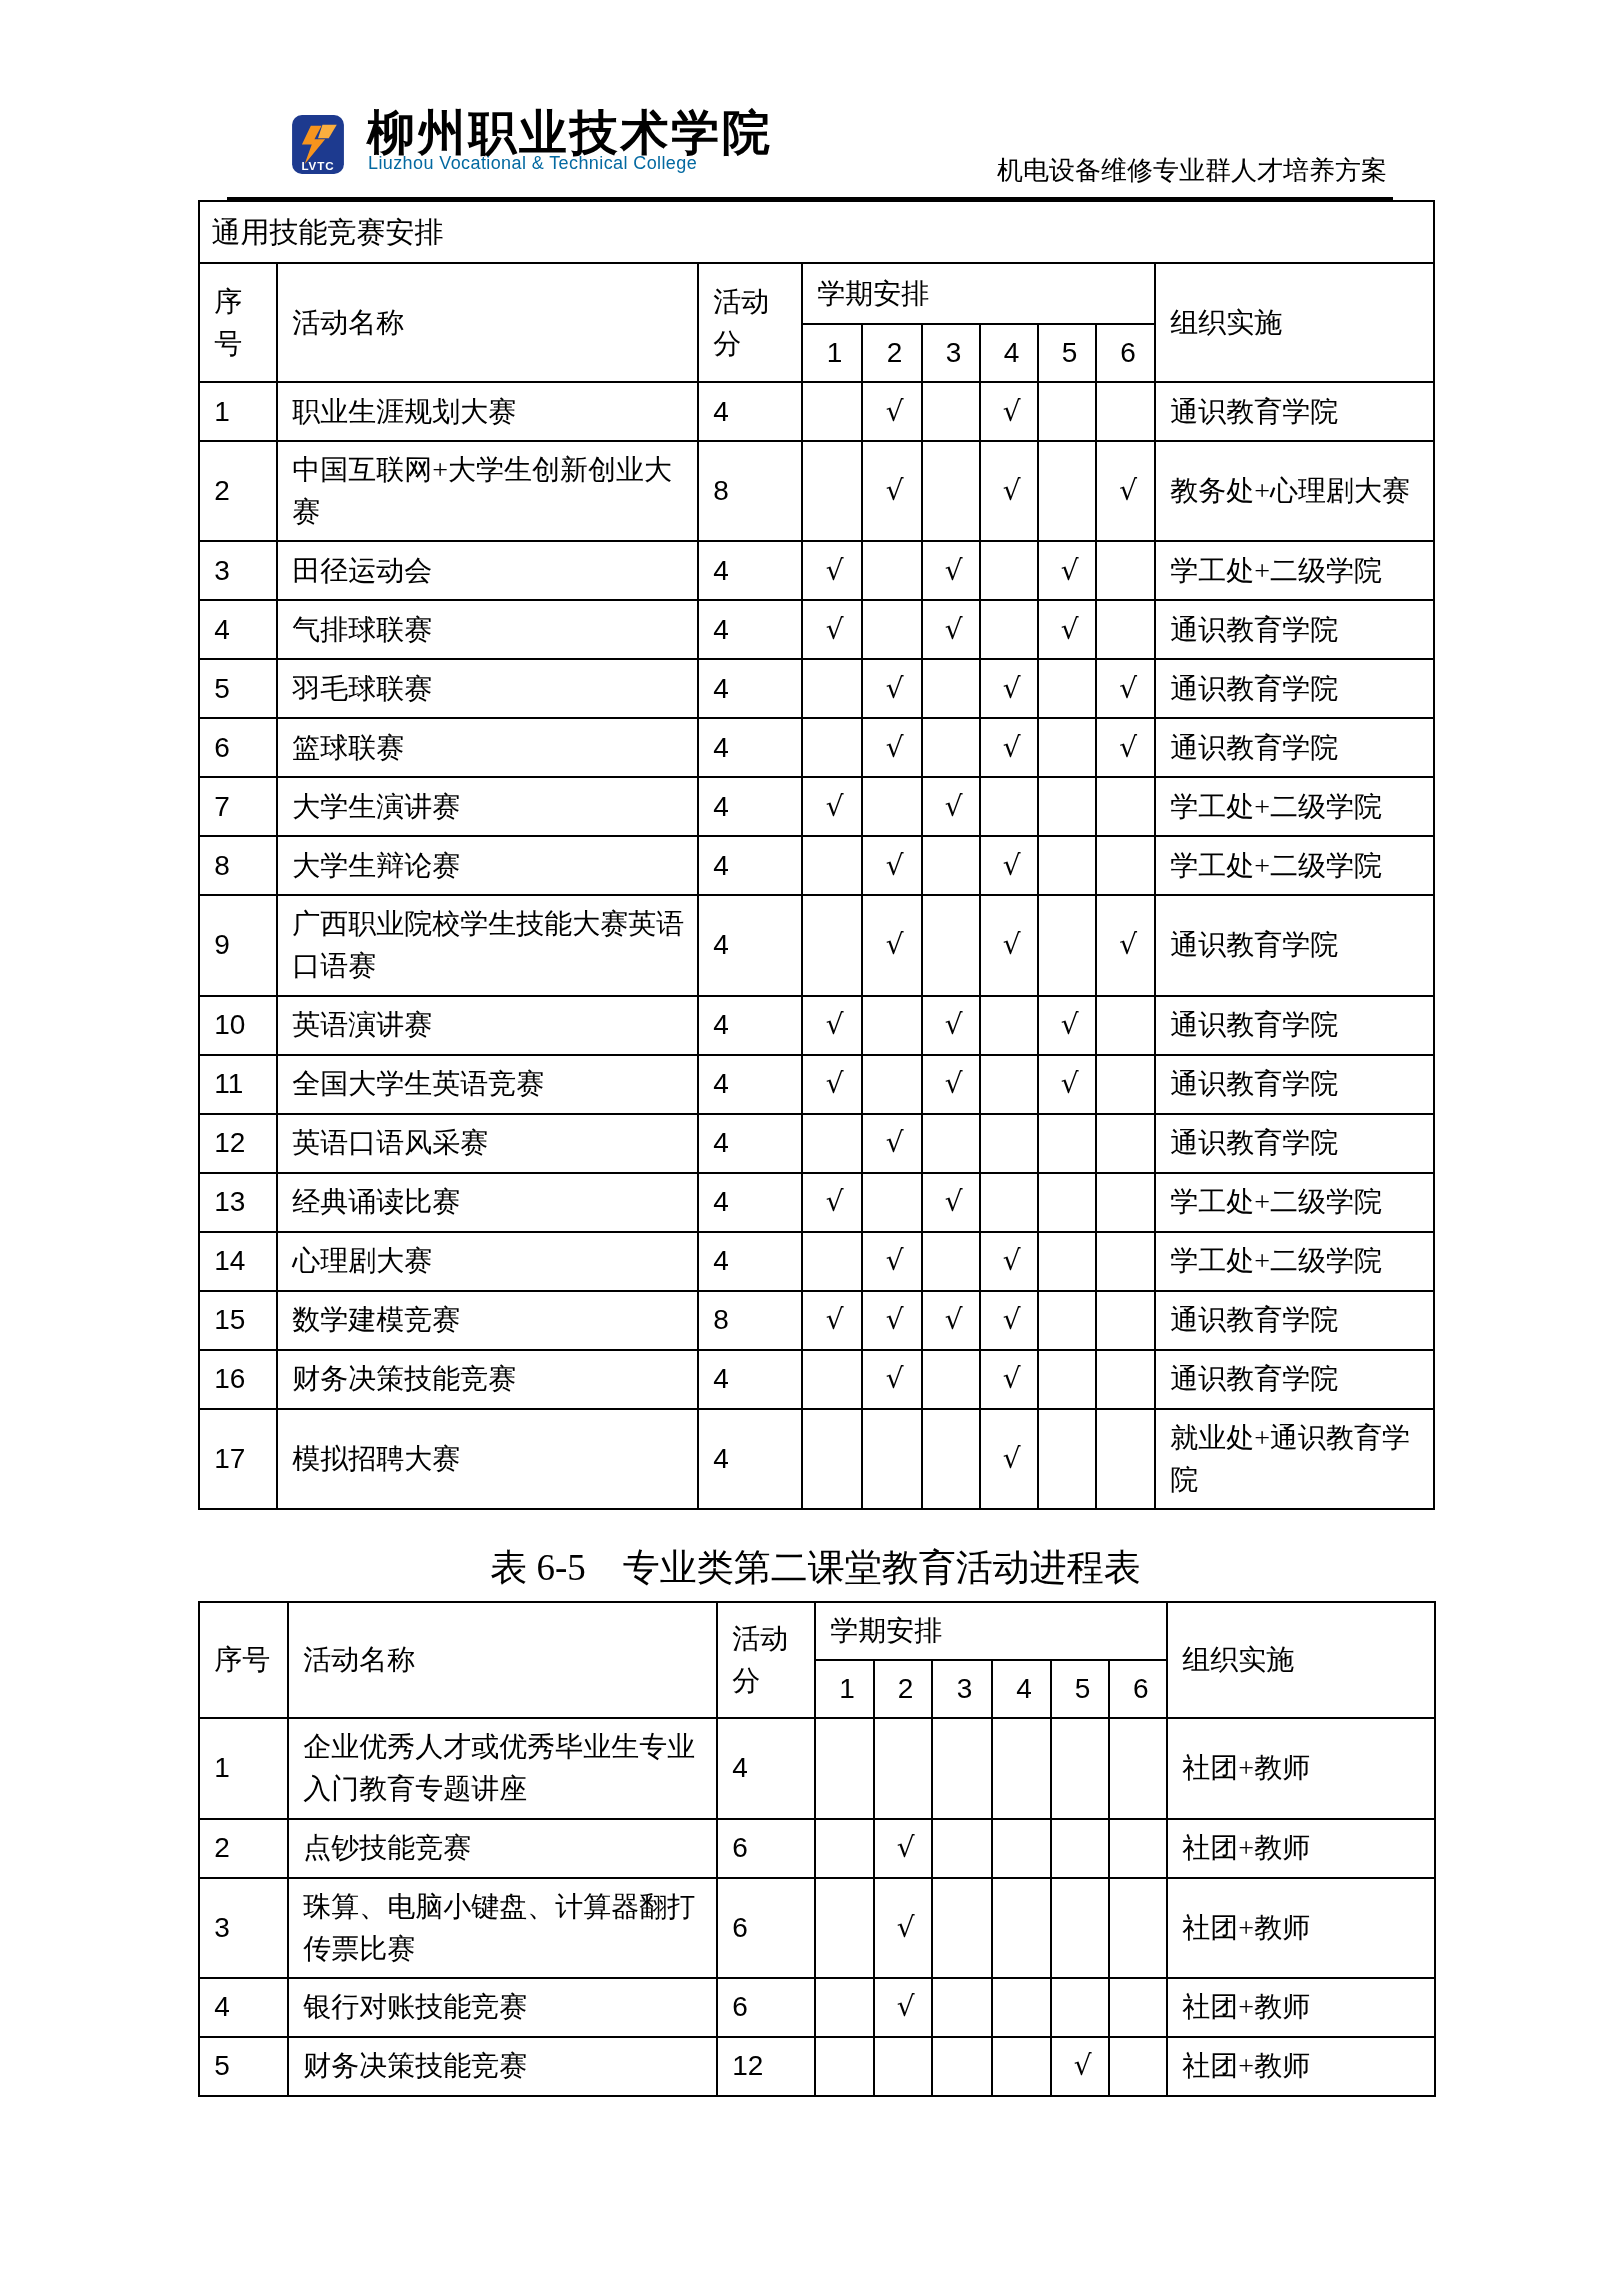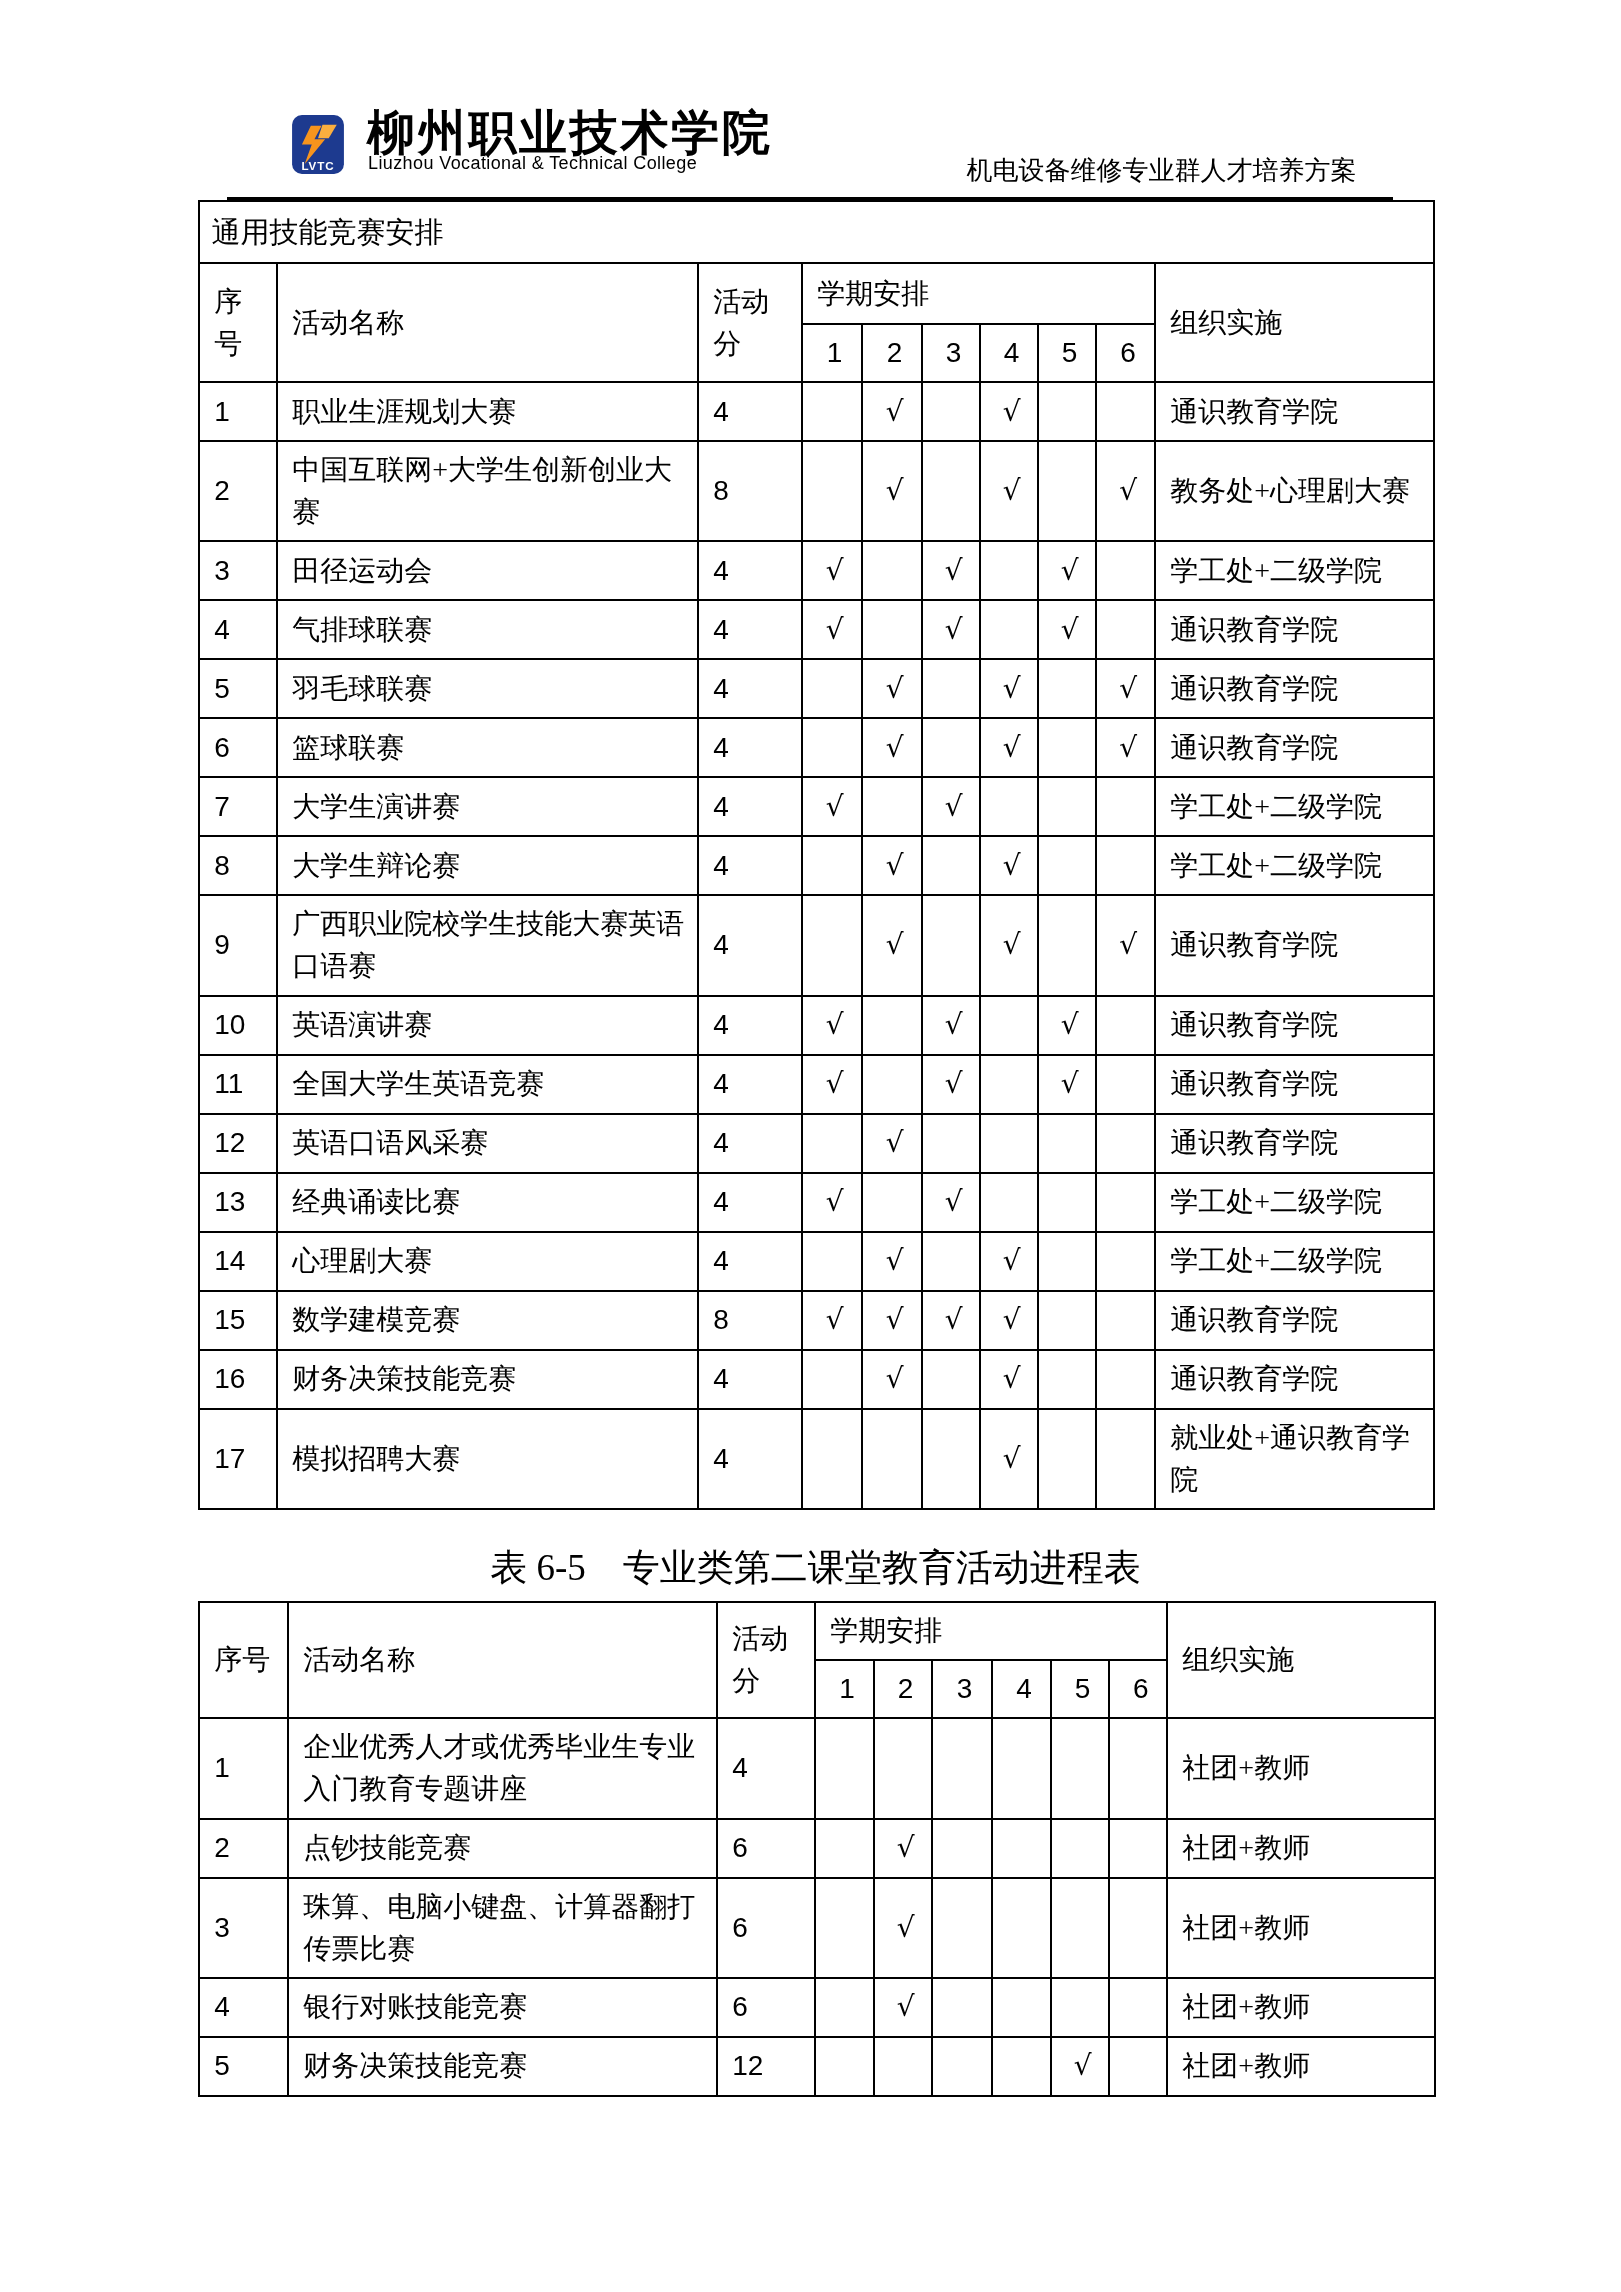--- a/index.html
+++ b/index.html
@@ -2,22 +2,22 @@
 <html style="font-size:14.3px"><head>
 <meta charset="utf-8">
 <style>
   html,body{margin:0;padding:0;}
   body{width:1622px;height:2293px;background:#ffffff;position:relative;
        font-family:"Liberation Serif","DejaVu Serif",serif;color:#000;}
   .abs{position:absolute;}
   
   .logo-icon{left:292px;top:115px;width:52px;height:59px;}
   .college-cn{left:367px;top:112px;font-size:48px;font-weight:bold;letter-spacing:2.7px;line-height:41px;white-space:nowrap;}
-  .college-en{left:368px;top:153px;font-size:18px;color:#000000;font-family:"Liberation Sans",sans-serif;letter-spacing:0.4px;white-space:nowrap;}
-  .doc-title{left:936px;top:153px;width:451px;text-align:center;font-size:26px;white-space:nowrap;}
+  .college-en{left:368px;top:153px;font-size:18px;color:#0369a1;font-family:"Liberation Sans",sans-serif;letter-spacing:0.4px;white-space:nowrap;}
+  .doc-title{left:936px;top:153px;width:451px;text-align:right;font-size:26px;white-space:nowrap;}
   .header-rule{left:227px;top:197px;width:1166px;height:3.6px;background:#000;}
   
   table.t{border-collapse:collapse;table-layout:fixed;position:absolute;left:198px;background:#fff;}
   #t1{top:200px;width:1235px;}
   #t2{top:1601px;width:1235px;}
   table.t td{border:2.7px solid #000;font-size:28px;line-height:42px;vertical-align:middle;
              padding:7.1px 9px 7.1px 14.3px;word-break:break-all;overflow:hidden;}
   tr.title-row td{font-size:29px;padding-left:11.6px;}
   #t1 tr.title-row{height:62px;padding-left:12px;}
   #t1 tr.h1{height:61px;} #t1 tr.h2{height:53px;}

